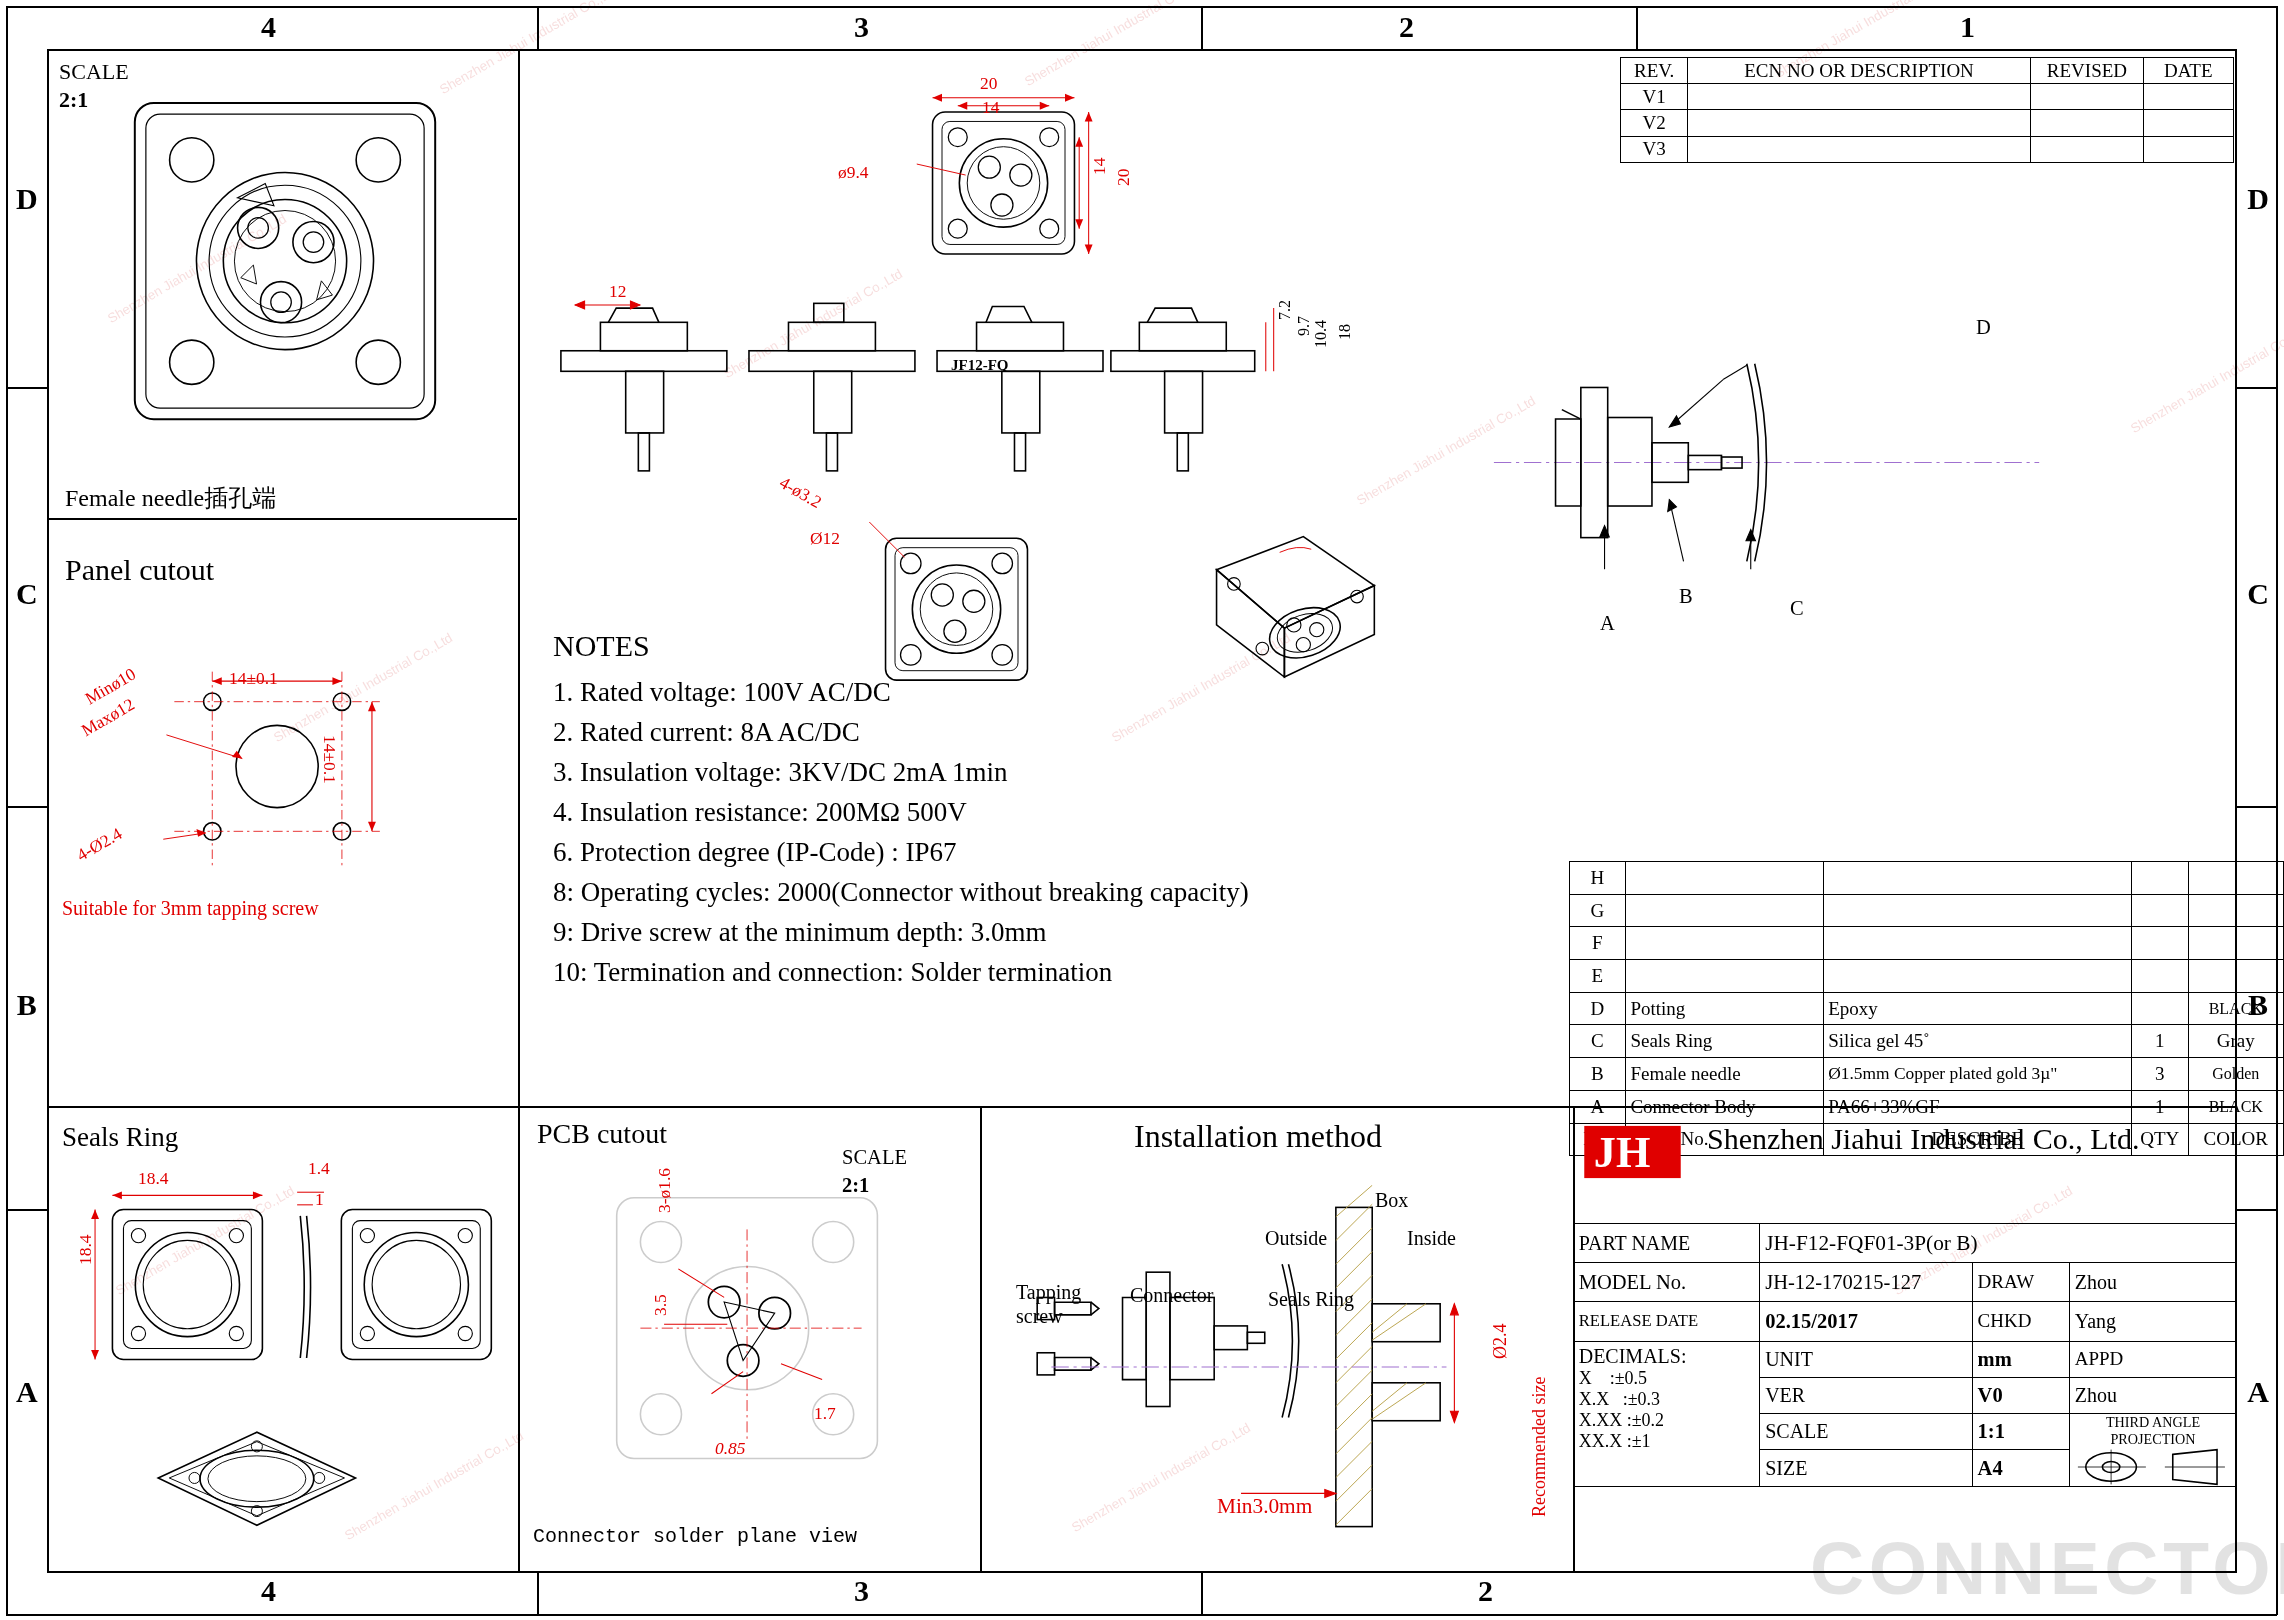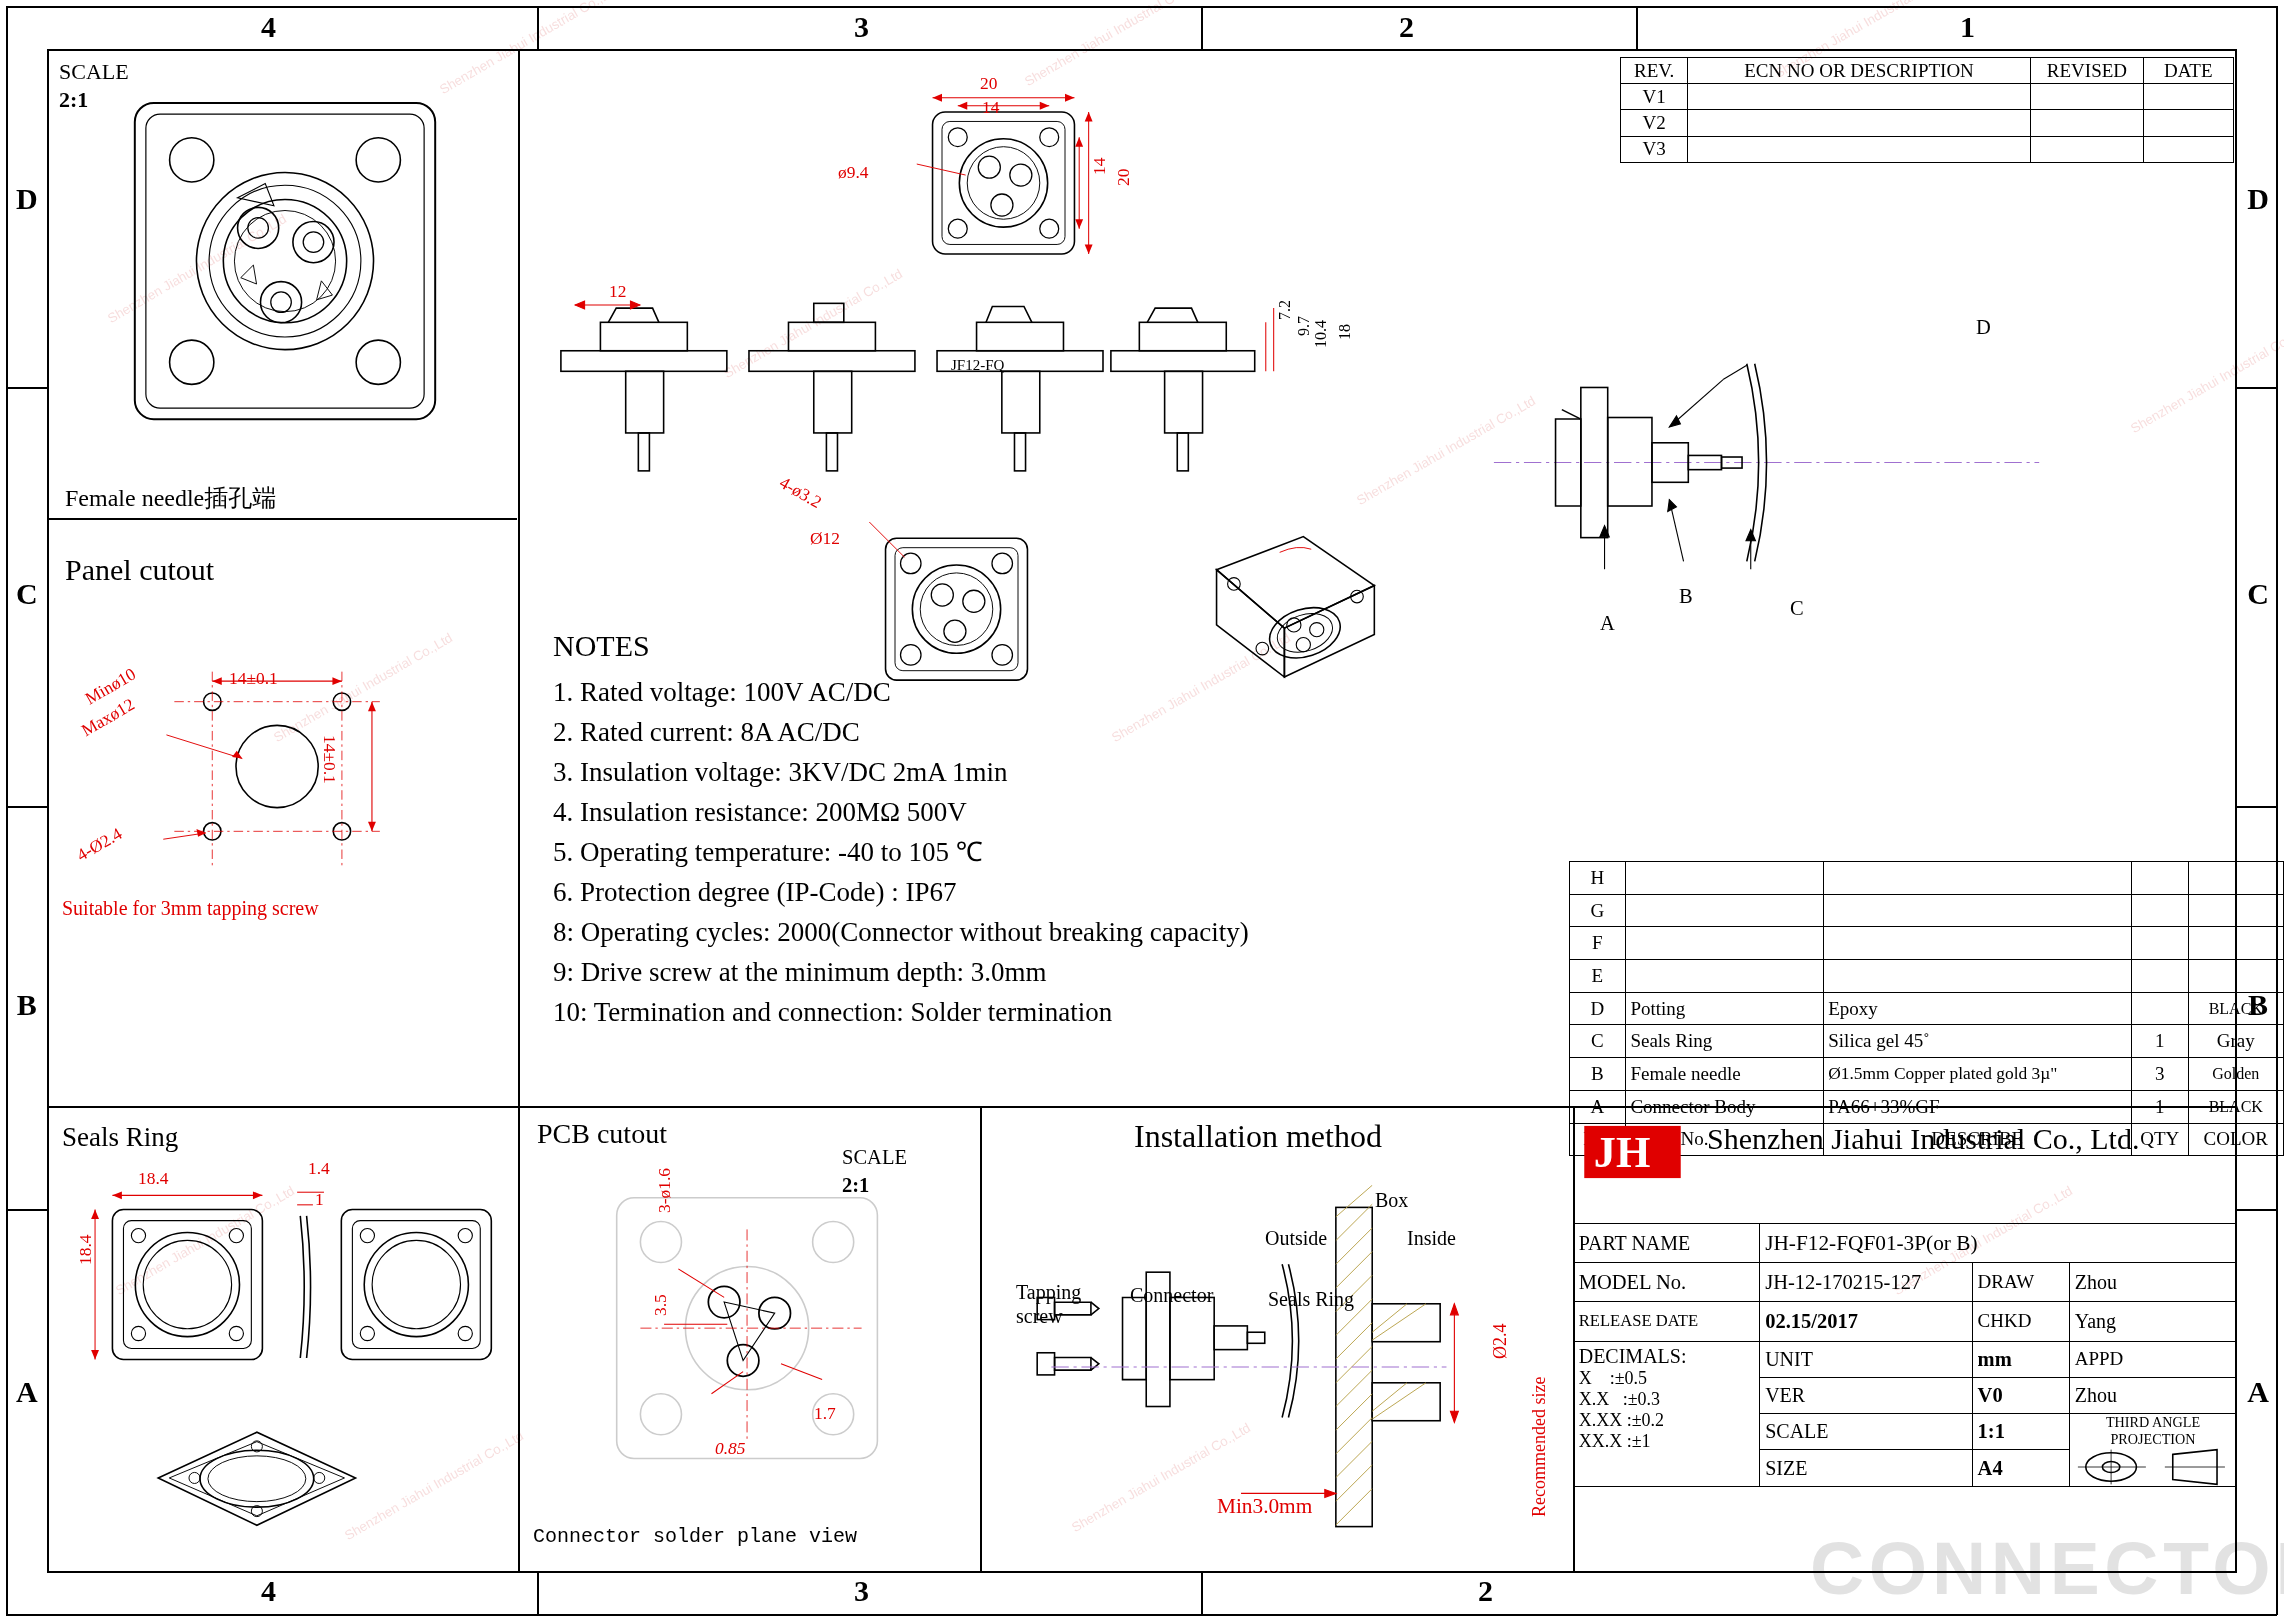--- a/index.html
+++ b/index.html
@@ -299,21 +299,21 @@
         <line x1="902" y1="52" x2="902" y2="114"></line>
         <line x1="912" y1="34" x2="912" y2="114"></line>
       </g>
     </svg>
   </div>
   <div class="dim abs" style="left:609px;top:281px;">12</div>
   <div class="dimk abs" style="left:1276px;top:320px;transform:rotate(-90deg);transform-origin:left top;font-size:16px;">7.2</div>
   <div class="dimk abs" style="left:1295px;top:336px;transform:rotate(-90deg);transform-origin:left top;font-size:16px;">9.7</div>
   <div class="dimk abs" style="left:1312px;top:348px;transform:rotate(-90deg);transform-origin:left top;font-size:16px;">10.4</div>
   <div class="dimk abs" style="left:1336px;top:340px;transform:rotate(-90deg);transform-origin:left top;font-size:16px;">18</div>
-  <div class="abs" style="left:951px;top:357px;font-size:15px;">JF12-FQ</div>
+  <div class="abs" style="left:951px;top:357px;font-size:15px;font-weight:bold;">JF12-FQ</div>
 
   <div class="abs" style="left:854px;top:522px;">
     <svg width="205" height="198" viewBox="0 0 260 250">
       <rect x="40" y="20" width="180" height="180" rx="14" fill="none" stroke="#000" stroke-width="2"></rect>
       <rect x="52" y="32" width="156" height="156" rx="10" fill="none" stroke="#000" stroke-width="1.2"></rect>
       <circle cx="130" cy="110" r="56" fill="none" stroke="#000" stroke-width="2"></circle>
       <circle cx="130" cy="110" r="46" fill="none" stroke="#000" stroke-width="1.2"></circle>
       <circle cx="112" cy="92" r="14" fill="none" stroke="#000" stroke-width="1.6"></circle>
       <circle cx="152" cy="100" r="14" fill="none" stroke="#000" stroke-width="1.6"></circle>
       <circle cx="128" cy="138" r="14" fill="none" stroke="#000" stroke-width="1.6"></circle>
@@ -343,21 +343,20 @@
       <path d="M120 38 q22 -10 40 -4" fill="none" stroke="#e00000" stroke-width="1.2"></path>
     </svg>
   </div>
 
   <div class="abs notes" style="left:553px;top:624px;width:948px;">
     <div style="font-size:30px;margin-bottom:4.7px;">NOTES</div>
     <div>1. Rated voltage: 100V AC/DC</div>
     <div>2. Rated current: 8A AC/DC</div>
     <div>3. Insulation voltage: 3KV/DC 2mA 1min</div>
     <div>4. Insulation resistance: 200MΩ 500V</div>
-    <div>5. Operating temperature: -40 to 105 ℃</div>
     <div>6. Protection degree (IP-Code) : IP67</div>
     <div>8: Operating cycles: 2000(Connector without breaking capacity)</div>
     <div>9: Drive screw at the minimum depth: 3.0mm</div>
     <div>10: Termination and connection: Solder termination</div>
   </div>
 
   <div class="abs" style="left:1486px;top:332px;">
     <svg width="569" height="269" viewBox="0 0 720 340">
       <line x1="10" y1="165" x2="700" y2="165" stroke="#a070d0" stroke-width="1.4" stroke-dasharray="22 6 4 6"></line>
       <g stroke="#000" fill="none" stroke-width="2">

